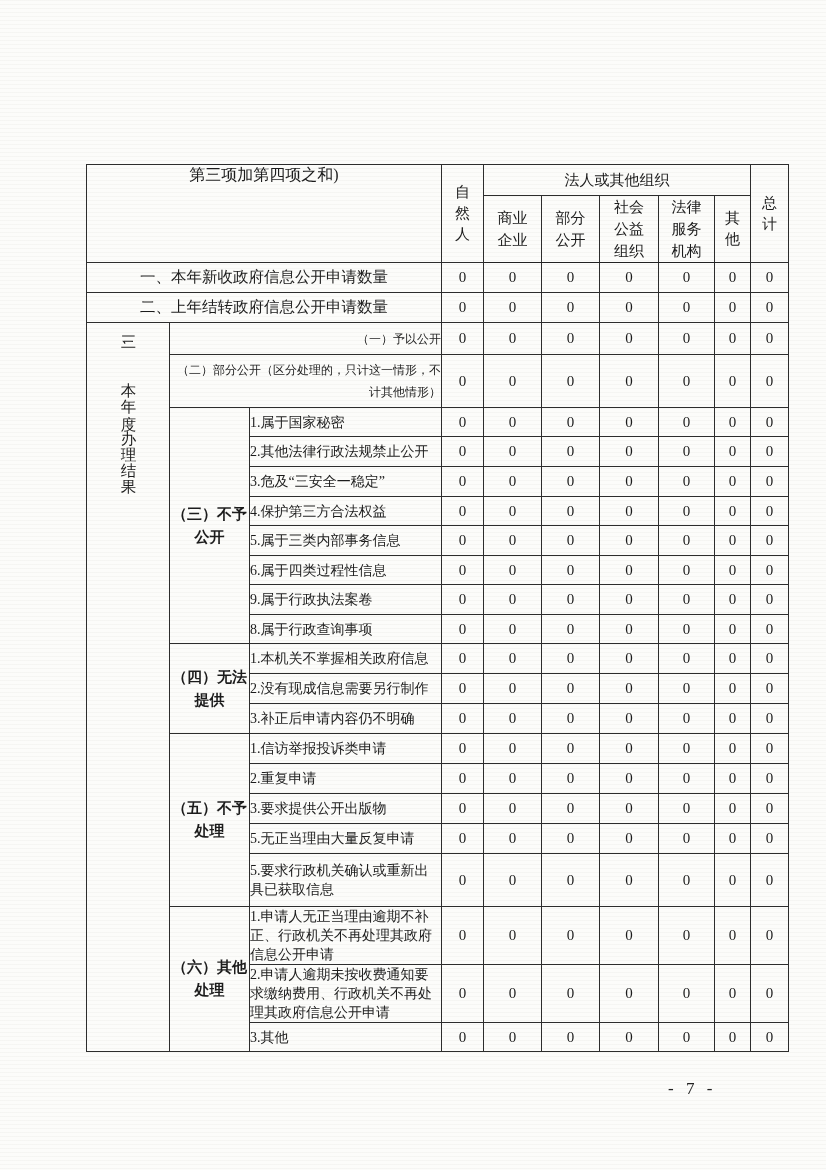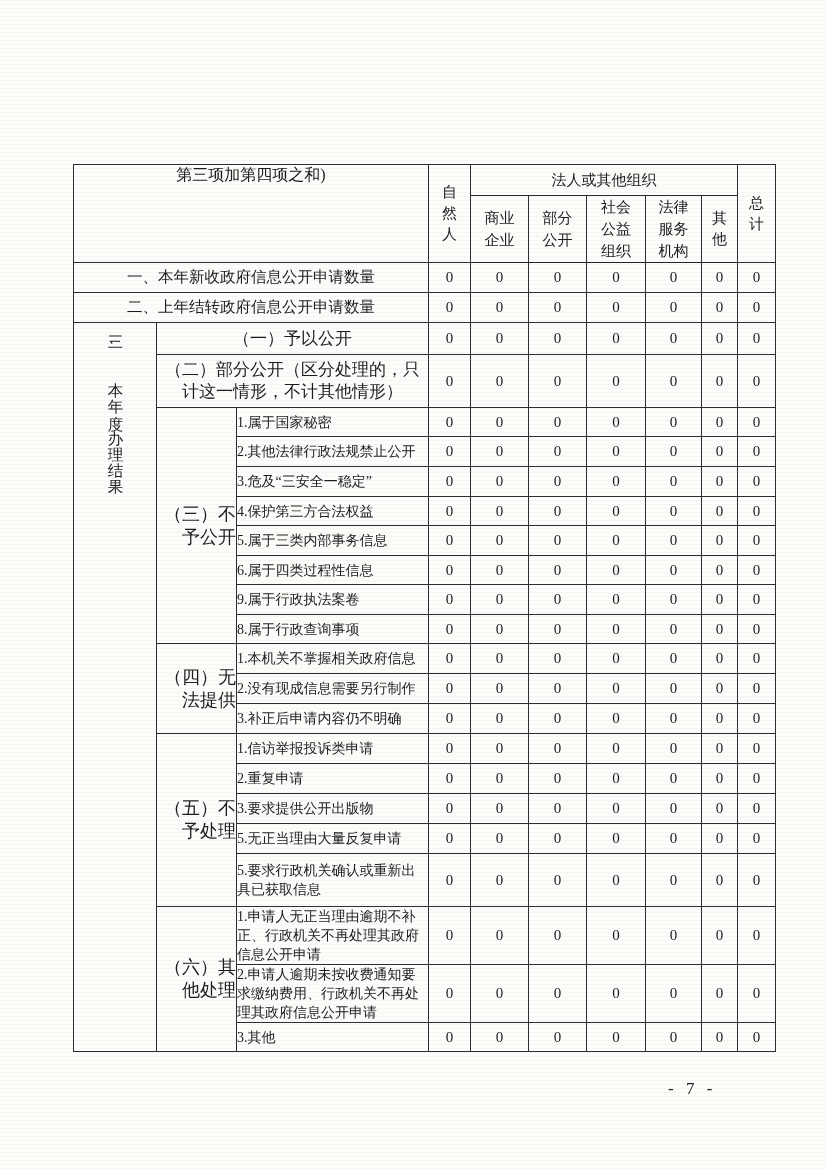--- a/index.html
+++ b/index.html
@@ -6,42 +6,42 @@
   body{
     width:826px;height:1170px;position:relative;overflow:hidden;
     background-color:#fcfcfa;
     background-image:repeating-linear-gradient(180deg,
       rgba(160,160,150,0.07) 0px, rgba(160,160,150,0.07) 1px,
       transparent 1px, transparent 4px);
     font-family:"Liberation Serif", serif;
     color:#1c1c1c;
   }
   .doc-table{
-    position:absolute; left:73px; top:164px;
+    position:absolute; left:86px; top:164px;
     border-collapse:collapse; table-layout:fixed; width:702px;
   }
   .doc-table td{
     border:1px solid #2d2d2d; padding:0;
     font-family:"Liberation Serif", serif; color:#1c1c1c;
     overflow:hidden;
   }
   .hb{border-bottom:1.5px solid #222;}
   tr.hdr2 td{border-bottom:1.5px solid #222;}
   .hdr{text-align:center; vertical-align:middle; font-size:15px; line-height:20px;}
   .stack1{display:inline-block; width:1.15em; word-break:break-all; line-height:21px;}
   .stack2{display:inline-block; width:2.2em; word-break:break-all; line-height:22px;}
   .leftnote{vertical-align:top; text-align:center; font-size:16px; padding-top:5px;}
   .v{text-align:center; vertical-align:middle; font-size:15px;}
   .lbl-center{text-align:center; vertical-align:middle; font-size:15.5px;}
-  .lbl-left{text-align:center; vertical-align:middle; font-size:17px;
+  .lbl-left{text-align:right; vertical-align:middle; font-size:12px;
     padding:2px 4px 2px 5px; line-height:22px; word-break:break-all;}
   .item{text-align:left; vertical-align:middle; font-size:14px;
     padding:2px 4px 2px 6px; line-height:19px; word-break:break-all;margin-left:36px;}
-  .group{text-align:right; vertical-align:middle; font-size:18px;
-    padding:0 1px 0 2px; line-height:23px; word-break:break-all;}
+  .group{text-align:center; vertical-align:middle; font-size:15px;
+    padding:0 1px 0 2px; line-height:23px; word-break:break-all;font-weight:bold;}
   .vertcell{vertical-align:top; text-align:center; padding-top:8px;}
   .vert{writing-mode:vertical-rl; letter-spacing:16px; font-size:15.5px;}
   .h30{height:30px;} .h31{height:31px;} .h32{height:32px;} .h47{height:53px;}
   .h58{height:58px;} .h62{height:62px;} .h29{height:29px;}
   .page-number{
     position:absolute; left:668px; top:1079px; font-size:17px;
     letter-spacing:4px; color:#222;
   }
 </style>
 </head>

